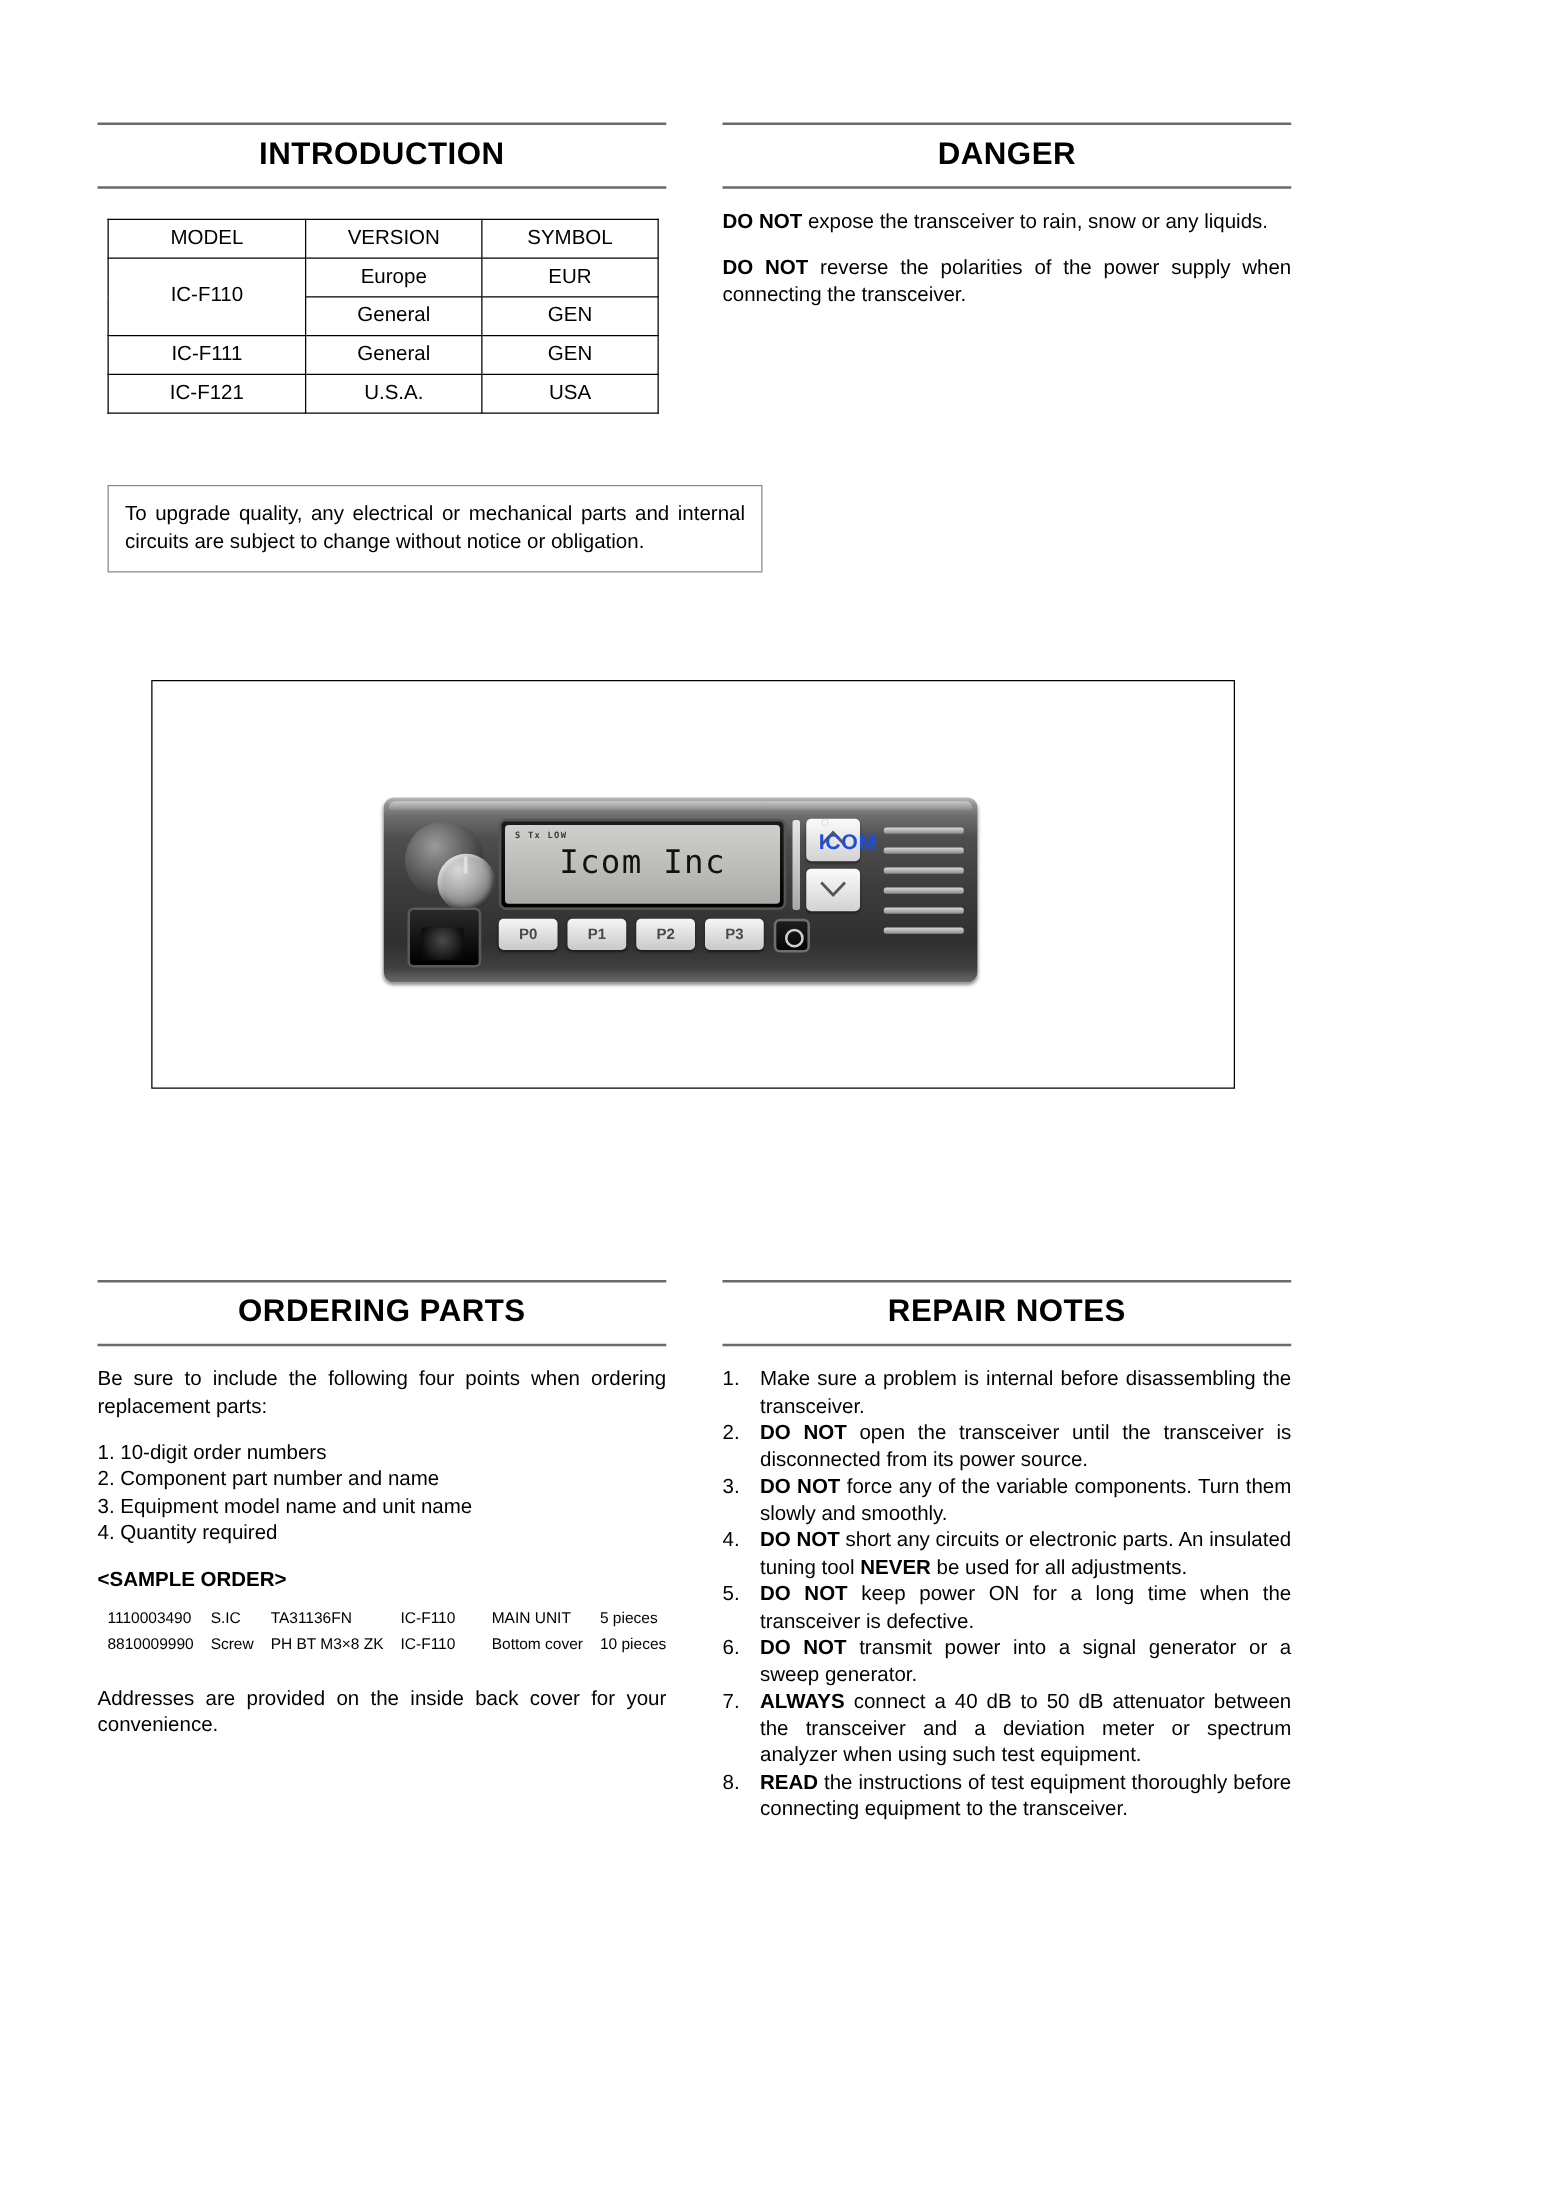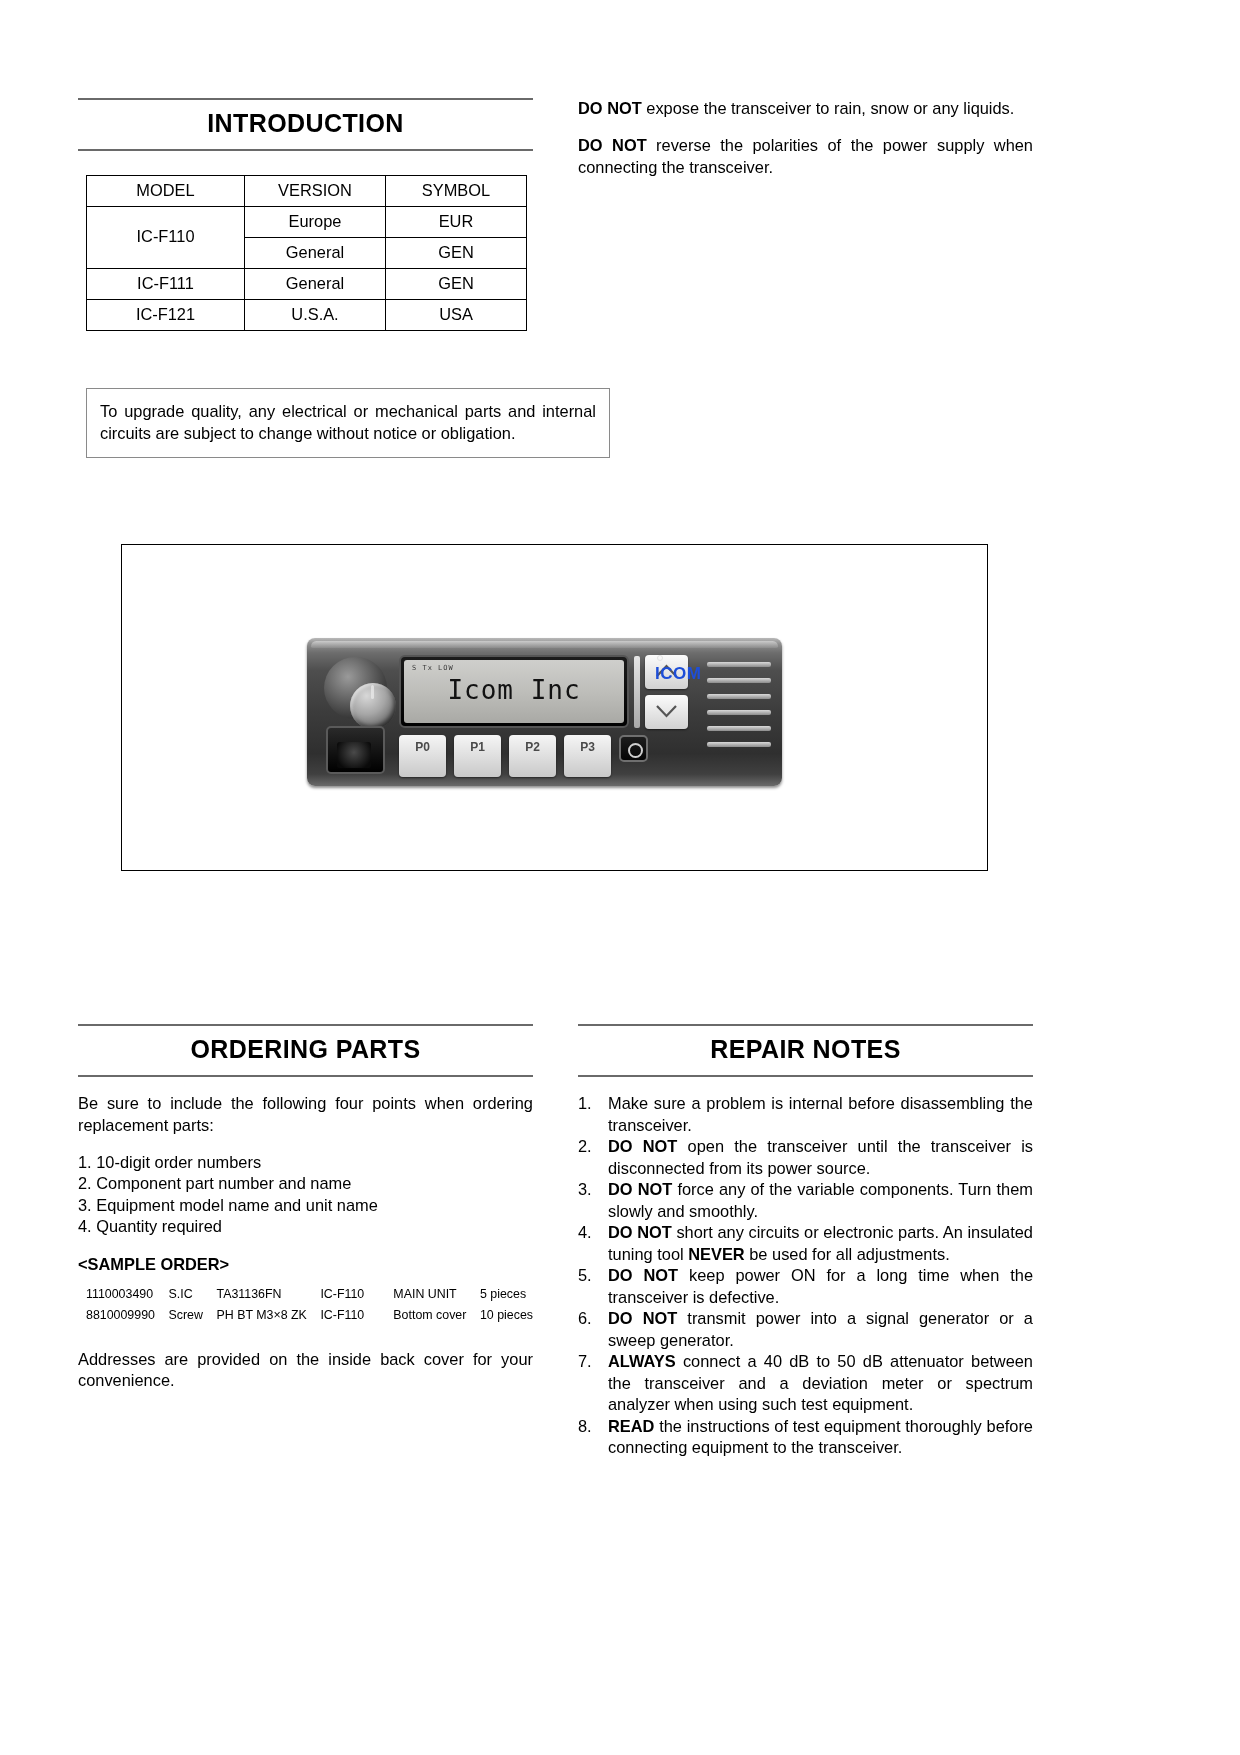--- a/index.html
+++ b/index.html
@@ -166,20 +166,21 @@
     background:linear-gradient(180deg,#cfcfcc 0%, #bcbcb8 55%, #a9a9a5 100%);
     border-radius:3px;
     position:relative;
     overflow:hidden;
   }
   .lcd-icons {
     position:absolute;left:8px;top:4px;right:6px;height:11px;
     font-size:7px;letter-spacing:1px;color:#3a3a3a;
     font-family:"DejaVu Sans Mono", monospace;
     white-space:nowrap;
+    font-weight:bold;
   }
   .lcd-main {
     position:absolute;left:5px;right:5px;top:15px;
     font-family:"DejaVu Sans Mono", monospace;
     font-size:26px;
     letter-spacing:1px;
     color:#121212;
     text-align:center;
     white-space:pre;
   }
@@ -196,21 +197,21 @@
     border-radius:4px;
     box-shadow:0 1px 2px rgba(0,0,0,.5);
   }
   .ud-key.up{top:0;}
   .ud-key.dn{top:40px;}
   .ud-key svg{position:absolute;left:11px;top:9px;}
   
   .pkeys{position:absolute;left:92px;top:97px;}
   .pkey{
     display:inline-block;
-    width:47px;height:42px;
+    width:47px;height:25px;
     margin-right:8px;
     background:linear-gradient(180deg,#f5f5f5,#c9c9c9);
     border-radius:4px;
     box-shadow:0 1px 2px rgba(0,0,0,.5);
     text-align:center;
     font-size:12px;
     font-weight:bold;
     line-height:25px;
     color:#4a4a4a;
     font-family:"Liberation Sans", sans-serif;
@@ -319,20 +320,21 @@
         </tr>
       </tbody>
     </table>
 
     <div class="notice-box">
       <p>To upgrade quality, any electrical or mechanical parts and internal circuits are subject to change without notice or obligation.</p>
     </div>
   </div>
 
   <div class="col col-right" style="top:98px;">
+    <div class="sec-head">DANGER</div>
 
     <p class="body"><span class="b">DO NOT</span><span> expose the transceiver to rain, snow or any liquids.</span></p>
     <p class="body"><span class="b">DO NOT</span><span> reverse the polarities of the power supply when connecting the transceiver.</span></p>
   </div>
 
   <div class="photo-frame">
     <div class="radio-wrap">
       <div class="radio-body"></div>
 
       <div class="knob-well">

